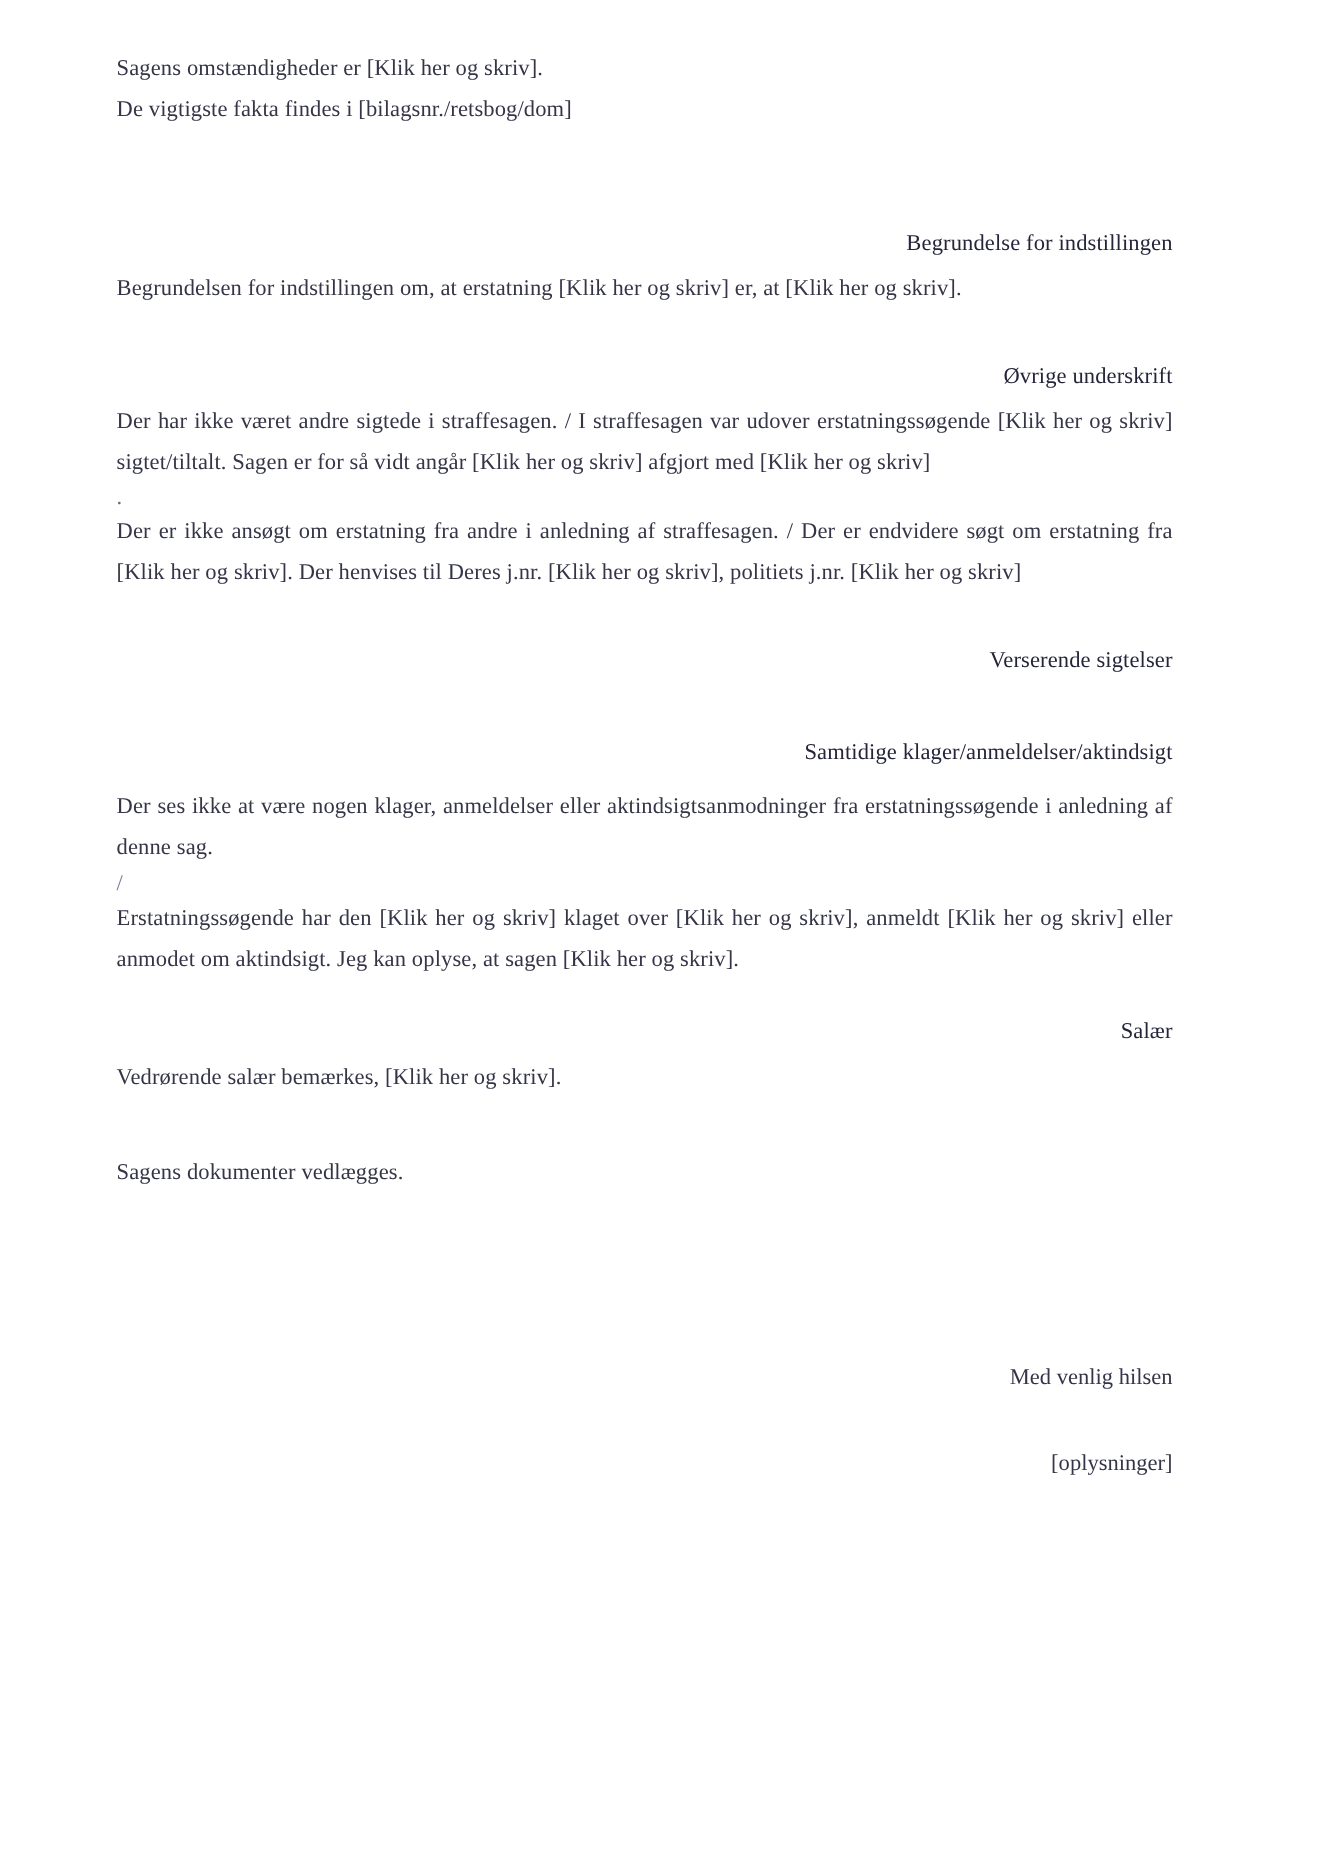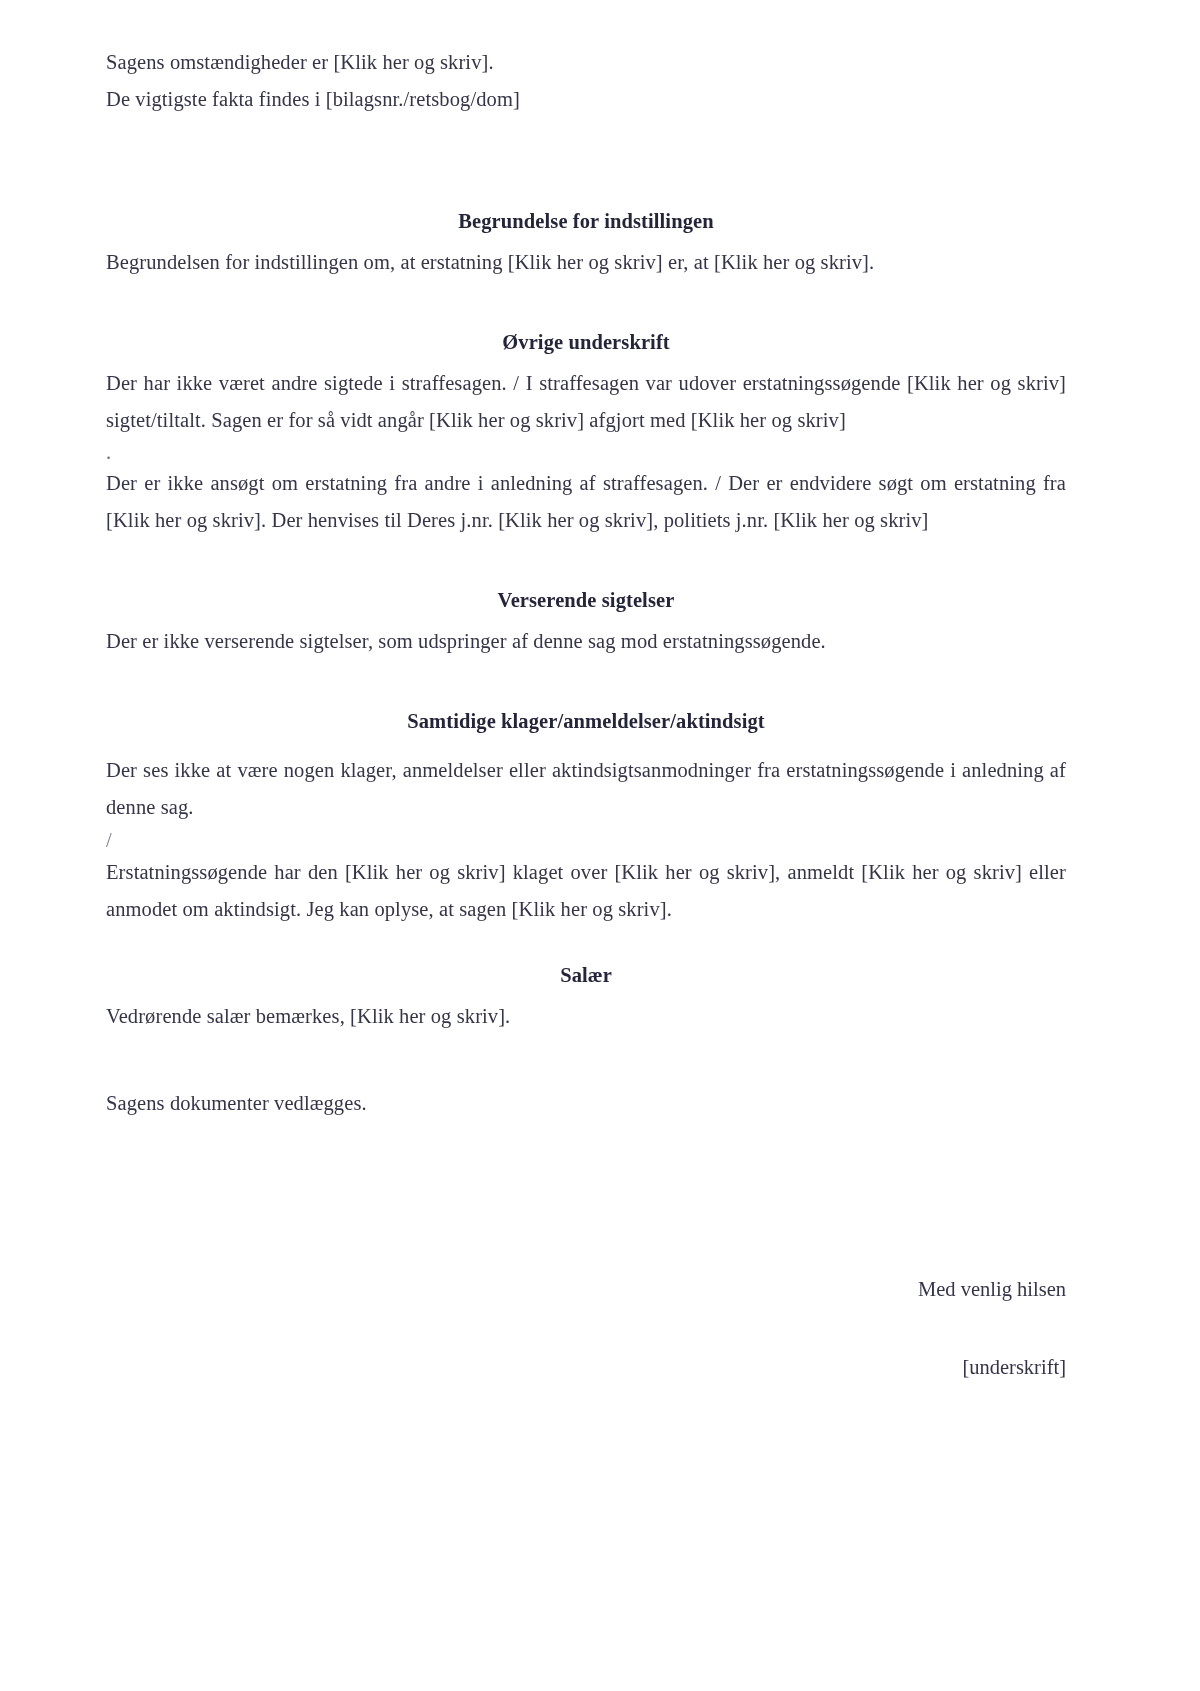--- a/index.html
+++ b/index.html
@@ -36,23 +36,23 @@
     text-justify: inter-word;
     color: #353548;
     letter-spacing: 0.1px;
   }
   .para.nojustify {
     text-align: left;
   }
   .heading {
     font-size: 20.5px;
     line-height: 34px;
-    font-weight: bold;
+    font-weight: normal;
     color: #25253a;
-    text-align: center;
+    text-align: right;
     letter-spacing: 0.1px;
   }
   .gap-xl { height: 86px; }
   .gap-lg { height: 44px; }
   .gap-md { height: 30px; }
   .gap-sm { height: 14px; }
   .gap-xs { height: 6px; }
   .stray {
     font-size: 20.5px;
     line-height: 26px;
@@ -102,21 +102,20 @@
     <h2 class="heading">Øvrige underskrift</h2>
     <div class="gap-xs"></div>
     <p class="para">Der har ikke været andre sigtede i straffesagen. / I straffesagen var udover erstatningssøgende [Klik her og skriv] sigtet/tiltalt. Sagen er for så vidt angår [Klik her og skriv] afgjort med [Klik her og skriv]</p>
     <p class="stray">.</p>
     <p class="para">Der er ikke ansøgt om erstatning fra andre i anledning af straffesagen. / Der er endvidere søgt om erstatning fra [Klik her og skriv]. Der henvises til Deres j.nr. [Klik her og skriv], politiets j.nr. [Klik her og skriv]</p>
 
     <div class="gap-lg"></div>
 
     <h2 class="heading">Verserende sigtelser</h2>
     <div class="gap-xs"></div>
-    <p class="para nojustify">Der er ikke verserende sigtelser, som udspringer af denne sag mod erstatningssøgende.</p>
 
     <div class="gap-lg"></div>
 
     <h2 class="heading">Samtidige klager/anmeldelser/aktindsigt</h2>
     <div class="gap-sm"></div>
     <p class="para">Der ses ikke at være nogen klager, anmeldelser eller aktindsigtsanmodninger fra erstatningssøgende i anledning af denne sag.</p>
     <p class="slash-line">/</p>
     <p class="para">Erstatningssøgende har den [Klik her og skriv] klaget over [Klik her og skriv], anmeldt [Klik her og skriv] eller anmodet om aktindsigt. Jeg kan oplyse, at sagen [Klik her og skriv].</p>
 
     <div class="gap-md"></div>
@@ -125,17 +124,17 @@
     <div class="gap-xs"></div>
     <p class="para nojustify">Vedrørende salær bemærkes, [Klik her og skriv].</p>
 
     <div class="gap-lg"></div>
 
     <div class="gap-xs"></div>
     <p class="para nojustify">Sagens dokumenter vedlægges.</p>
 
     <div class="closing">
       <p class="line">Med venlig hilsen</p>
-      <p class="sig">[underskrift]</p>
+      <p class="sig">[oplysninger]</p>
     </div>
 
   </div>
 </div>
 
 </body></html>

